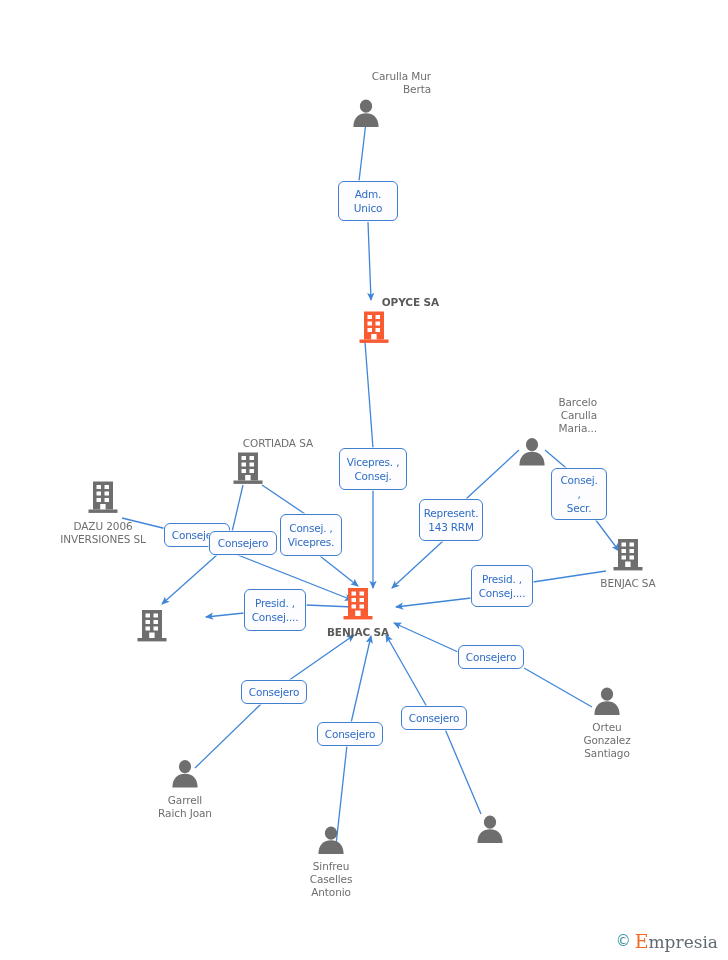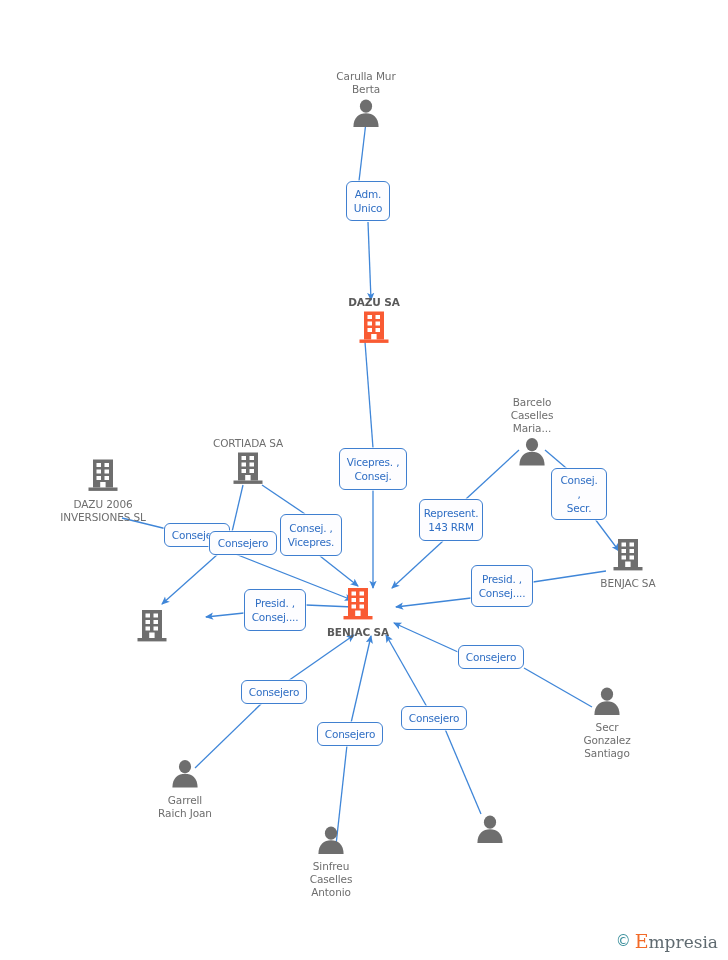--- a/index.html
+++ b/index.html
@@ -13,21 +13,21 @@
 
   .node{position:absolute;transform:translate(-50%,-50%);text-align:center;width:130px;}
   .node .glyph{display:block;margin:0 auto;}
   .node .caption{
     display:block;margin-top:1px;
     font-size:10.5px;line-height:13px;color:#6e6e6e;
     font-family:"DejaVu Sans", sans-serif;
     letter-spacing:-0.1px;white-space:pre-line;
   }
   .node.company-main .caption{font-weight:bold;color:#5a5a5a;}
-  .node .caption.above{margin-top:0;margin-bottom:2px;}
+  .node .caption.above{margin-top:0;margin-bottom:2px;text-align:right;}
 
   
   .rel{
     position:absolute;transform:translate(-50%,-50%);
     box-sizing:border-box;
     background:#fdfdff;
     border:1.4px solid #3f7fd0;
     border-radius:6px;
     color:#2f6ec4;
     font-size:10.5px;line-height:14px;
@@ -95,21 +95,21 @@
   <div id="nodes-layer">
       <div class="node person" style="left: 366px; top: 101px;">
         <span class="caption above">Carulla Mur
 Berta</span>
         <span class="glyph"><svg width="30" height="30" viewBox="0 0 30 30" xmlns="http://www.w3.org/2000/svg">
             <ellipse cx="15" cy="8.2" rx="6.1" ry="6.6" fill="#6e6e6e"></ellipse>
             <path d="M2.4 29 C2.4 19.2 8.1 15.2 15 15.2 C21.9 15.2 27.6 19.2 27.6 29 Z" fill="#6e6e6e"></path>
           </svg></span>
       </div>
       <div class="node company-main" style="left: 374px; top: 322px;">
-        <span class="caption above">DAZU SA</span>
+        <span class="caption above">OPYCE SA</span>
         <span class="glyph"><svg width="30" height="34" viewBox="0 0 30 34" xmlns="http://www.w3.org/2000/svg">
             <rect x="5" y="1" width="20" height="28" fill="#f95b33"></rect>
             <rect x="8.5" y="4.5" width="4.5" height="4" fill="#ffffff"></rect>
             <rect x="16.5" y="4.5" width="4.5" height="4" fill="#ffffff"></rect>
             <rect x="8.5" y="11" width="4.5" height="4" fill="#ffffff"></rect>
             <rect x="16.5" y="11" width="4.5" height="4" fill="#ffffff"></rect>
             <rect x="8.5" y="17.5" width="4.5" height="4" fill="#ffffff"></rect>
             <rect x="16.5" y="17.5" width="4.5" height="4" fill="#ffffff"></rect>
             <rect x="12.2" y="23.5" width="5.4" height="6" fill="#ffffff"></rect>
             <rect x="0.5" y="29" width="29" height="3.4" fill="#f95b33"></rect>
@@ -122,38 +122,38 @@
             <rect x="8.5" y="4.5" width="4.5" height="4" fill="#ffffff"></rect>
             <rect x="16.5" y="4.5" width="4.5" height="4" fill="#ffffff"></rect>
             <rect x="8.5" y="11" width="4.5" height="4" fill="#ffffff"></rect>
             <rect x="16.5" y="11" width="4.5" height="4" fill="#ffffff"></rect>
             <rect x="8.5" y="17.5" width="4.5" height="4" fill="#ffffff"></rect>
             <rect x="16.5" y="17.5" width="4.5" height="4" fill="#ffffff"></rect>
             <rect x="12.2" y="23.5" width="5.4" height="6" fill="#ffffff"></rect>
             <rect x="0.5" y="29" width="29" height="3.4" fill="#6e6e6e"></rect>
           </svg></span>
       </div>
-      <div class="node company" style="left: 103px; top: 491px;">
+      <div class="node company" style="left: 103px; top: 513px;">
         <span class="glyph"><svg width="30" height="34" viewBox="0 0 30 34" xmlns="http://www.w3.org/2000/svg">
             <rect x="5" y="1" width="20" height="28" fill="#6e6e6e"></rect>
             <rect x="8.5" y="4.5" width="4.5" height="4" fill="#ffffff"></rect>
             <rect x="16.5" y="4.5" width="4.5" height="4" fill="#ffffff"></rect>
             <rect x="8.5" y="11" width="4.5" height="4" fill="#ffffff"></rect>
             <rect x="16.5" y="11" width="4.5" height="4" fill="#ffffff"></rect>
             <rect x="8.5" y="17.5" width="4.5" height="4" fill="#ffffff"></rect>
             <rect x="16.5" y="17.5" width="4.5" height="4" fill="#ffffff"></rect>
             <rect x="12.2" y="23.5" width="5.4" height="6" fill="#ffffff"></rect>
             <rect x="0.5" y="29" width="29" height="3.4" fill="#6e6e6e"></rect>
           </svg></span>
         <span class="caption">DAZU 2006
 INVERSIONES SL</span>
       </div>
       <div class="node person" style="left: 532px; top: 433px;">
         <span class="caption above">Barcelo
-Caselles
+Carulla
 Maria...</span>
         <span class="glyph"><svg width="30" height="30" viewBox="0 0 30 30" xmlns="http://www.w3.org/2000/svg">
             <ellipse cx="15" cy="8.2" rx="6.1" ry="6.6" fill="#6e6e6e"></ellipse>
             <path d="M2.4 29 C2.4 19.2 8.1 15.2 15 15.2 C21.9 15.2 27.6 19.2 27.6 29 Z" fill="#6e6e6e"></path>
           </svg></span>
       </div>
       <div class="node company" style="left: 628px; top: 564px;">
         <span class="glyph"><svg width="30" height="34" viewBox="0 0 30 34" xmlns="http://www.w3.org/2000/svg">
             <rect x="5" y="1" width="20" height="28" fill="#6e6e6e"></rect>
             <rect x="8.5" y="4.5" width="4.5" height="4" fill="#ffffff"></rect>
@@ -192,21 +192,21 @@
             <rect x="16.5" y="17.5" width="4.5" height="4" fill="#ffffff"></rect>
             <rect x="12.2" y="23.5" width="5.4" height="6" fill="#ffffff"></rect>
             <rect x="0.5" y="29" width="29" height="3.4" fill="#6e6e6e"></rect>
           </svg></span>
       </div>
       <div class="node person" style="left: 607px; top: 723px;">
         <span class="glyph"><svg width="30" height="30" viewBox="0 0 30 30" xmlns="http://www.w3.org/2000/svg">
             <ellipse cx="15" cy="8.2" rx="6.1" ry="6.6" fill="#6e6e6e"></ellipse>
             <path d="M2.4 29 C2.4 19.2 8.1 15.2 15 15.2 C21.9 15.2 27.6 19.2 27.6 29 Z" fill="#6e6e6e"></path>
           </svg></span>
-        <span class="caption">Secr
+        <span class="caption">Orteu
 Gonzalez
 Santiago</span>
       </div>
       <div class="node person" style="left: 185px; top: 789px;">
         <span class="glyph"><svg width="30" height="30" viewBox="0 0 30 30" xmlns="http://www.w3.org/2000/svg">
             <ellipse cx="15" cy="8.2" rx="6.1" ry="6.6" fill="#6e6e6e"></ellipse>
             <path d="M2.4 29 C2.4 19.2 8.1 15.2 15 15.2 C21.9 15.2 27.6 19.2 27.6 29 Z" fill="#6e6e6e"></path>
           </svg></span>
         <span class="caption">Garrell
 Raich Joan</span>
@@ -221,21 +221,21 @@
         <span class="glyph"><svg width="30" height="30" viewBox="0 0 30 30" xmlns="http://www.w3.org/2000/svg">
             <ellipse cx="15" cy="8.2" rx="6.1" ry="6.6" fill="#6e6e6e"></ellipse>
             <path d="M2.4 29 C2.4 19.2 8.1 15.2 15 15.2 C21.9 15.2 27.6 19.2 27.6 29 Z" fill="#6e6e6e"></path>
           </svg></span>
         <span class="caption">Sinfreu
 Caselles
 Antonio</span>
       </div>
     </div>
   <div id="labels-layer">
-      <div class="rel" style="left: 368px; top: 201px; width: 44px; min-height: 40px; display: flex; align-items: center; justify-content: center;"><span>Adm.
+      <div class="rel" style="left: 368px; top: 201px; width: 60px; min-height: 40px; display: flex; align-items: center; justify-content: center;"><span>Adm.
 Unico</span></div>
       <div class="rel" style="left: 373px; top: 469px; width: 68px; min-height: 42px; display: flex; align-items: center; justify-content: center; text-align: center;"><span>Vicepres. ,
 Consej.</span></div>
       <div class="rel" style="left: 197px; top: 535px; width: 66px; min-height: 22px; display: flex; align-items: center; justify-content: center;"><span>Consejero</span></div>
       <div class="rel" style="left: 243px; top: 543px; width: 68px; min-height: 22px; display: flex; align-items: center; justify-content: center;"><span>Consejero</span></div>
       <div class="rel" style="left: 311px; top: 535px; width: 62px; min-height: 42px; display: flex; align-items: center; justify-content: center;"><span>Consej. ,
 Vicepres.</span></div>
       <div class="rel" style="left: 451px; top: 520px; width: 64px; min-height: 42px; display: flex; align-items: center; justify-content: center;"><span>Represent.
 143 RRM</span></div>
       <div class="rel" style="left: 579px; top: 494px; width: 56px; min-height: 42px; display: flex; align-items: center; justify-content: center;"><span>Consej. ,

